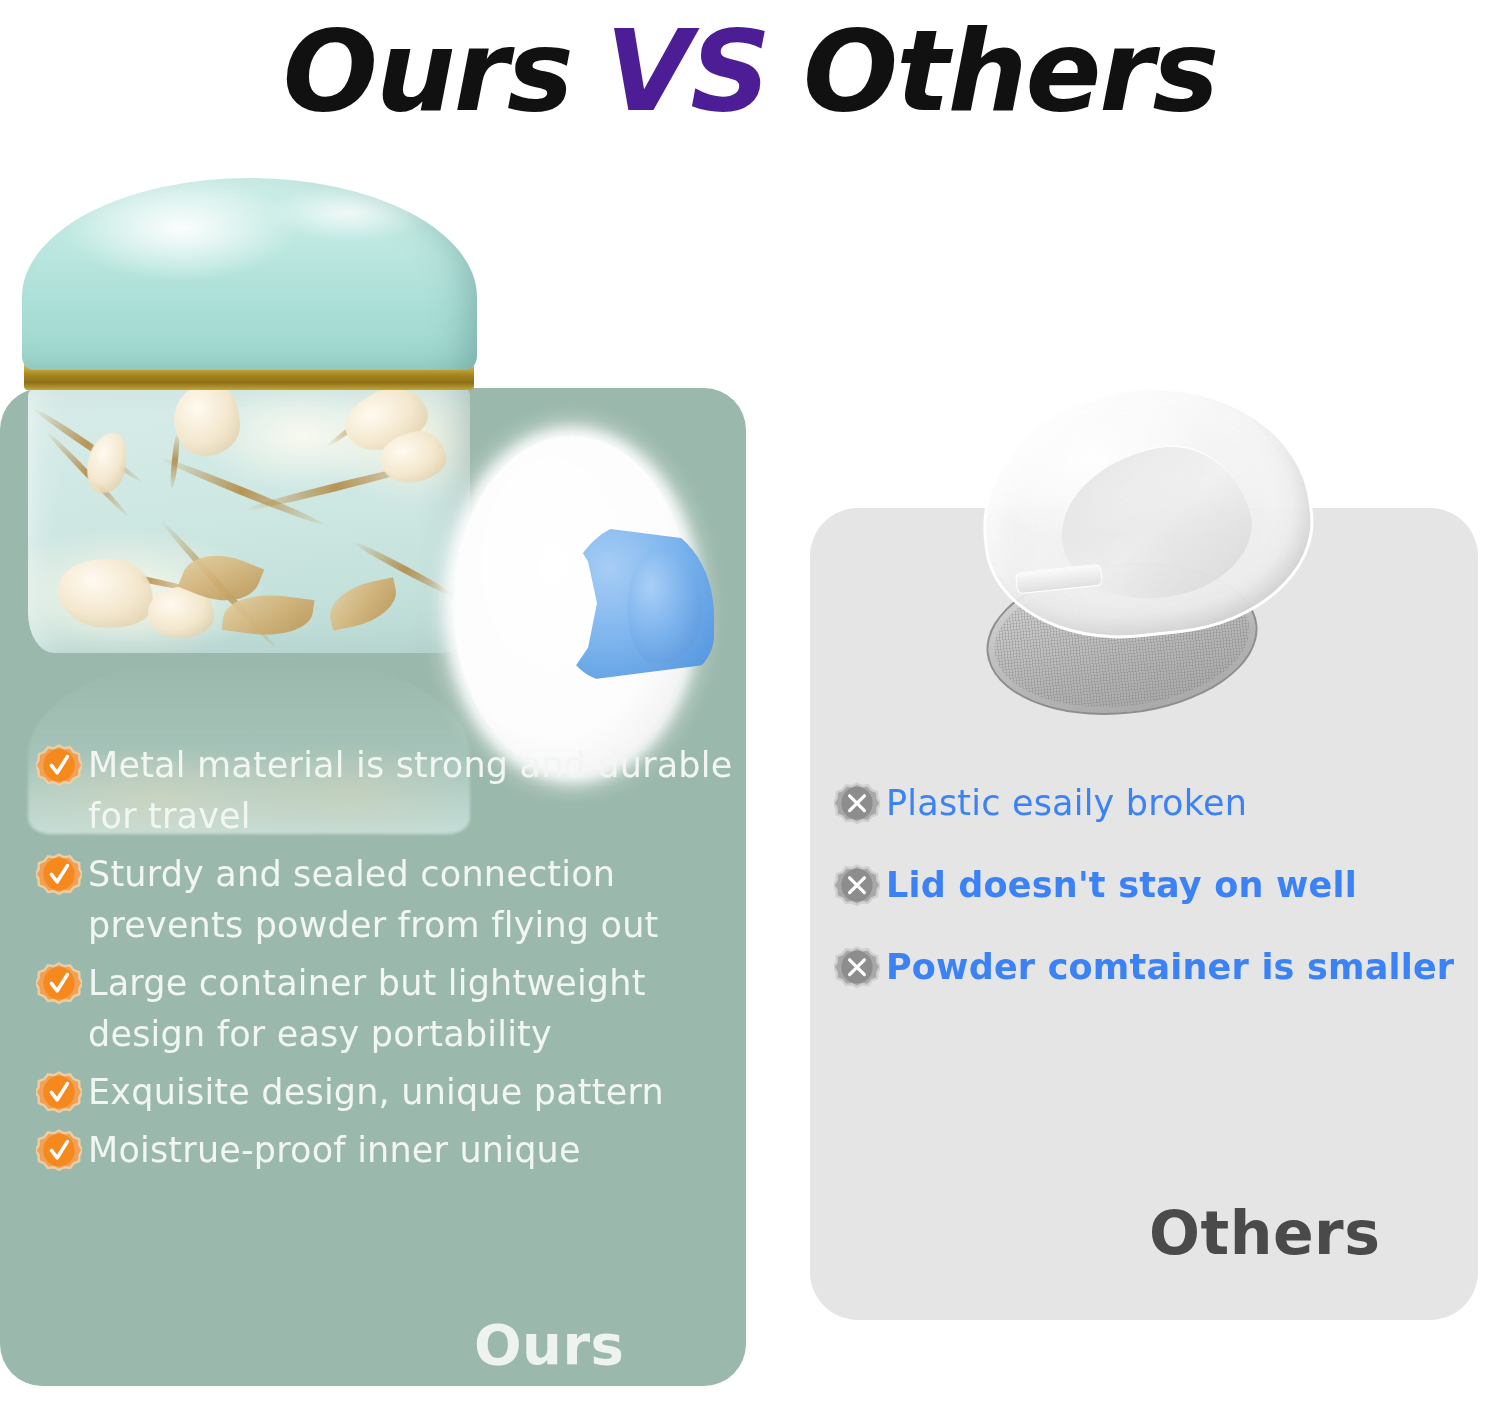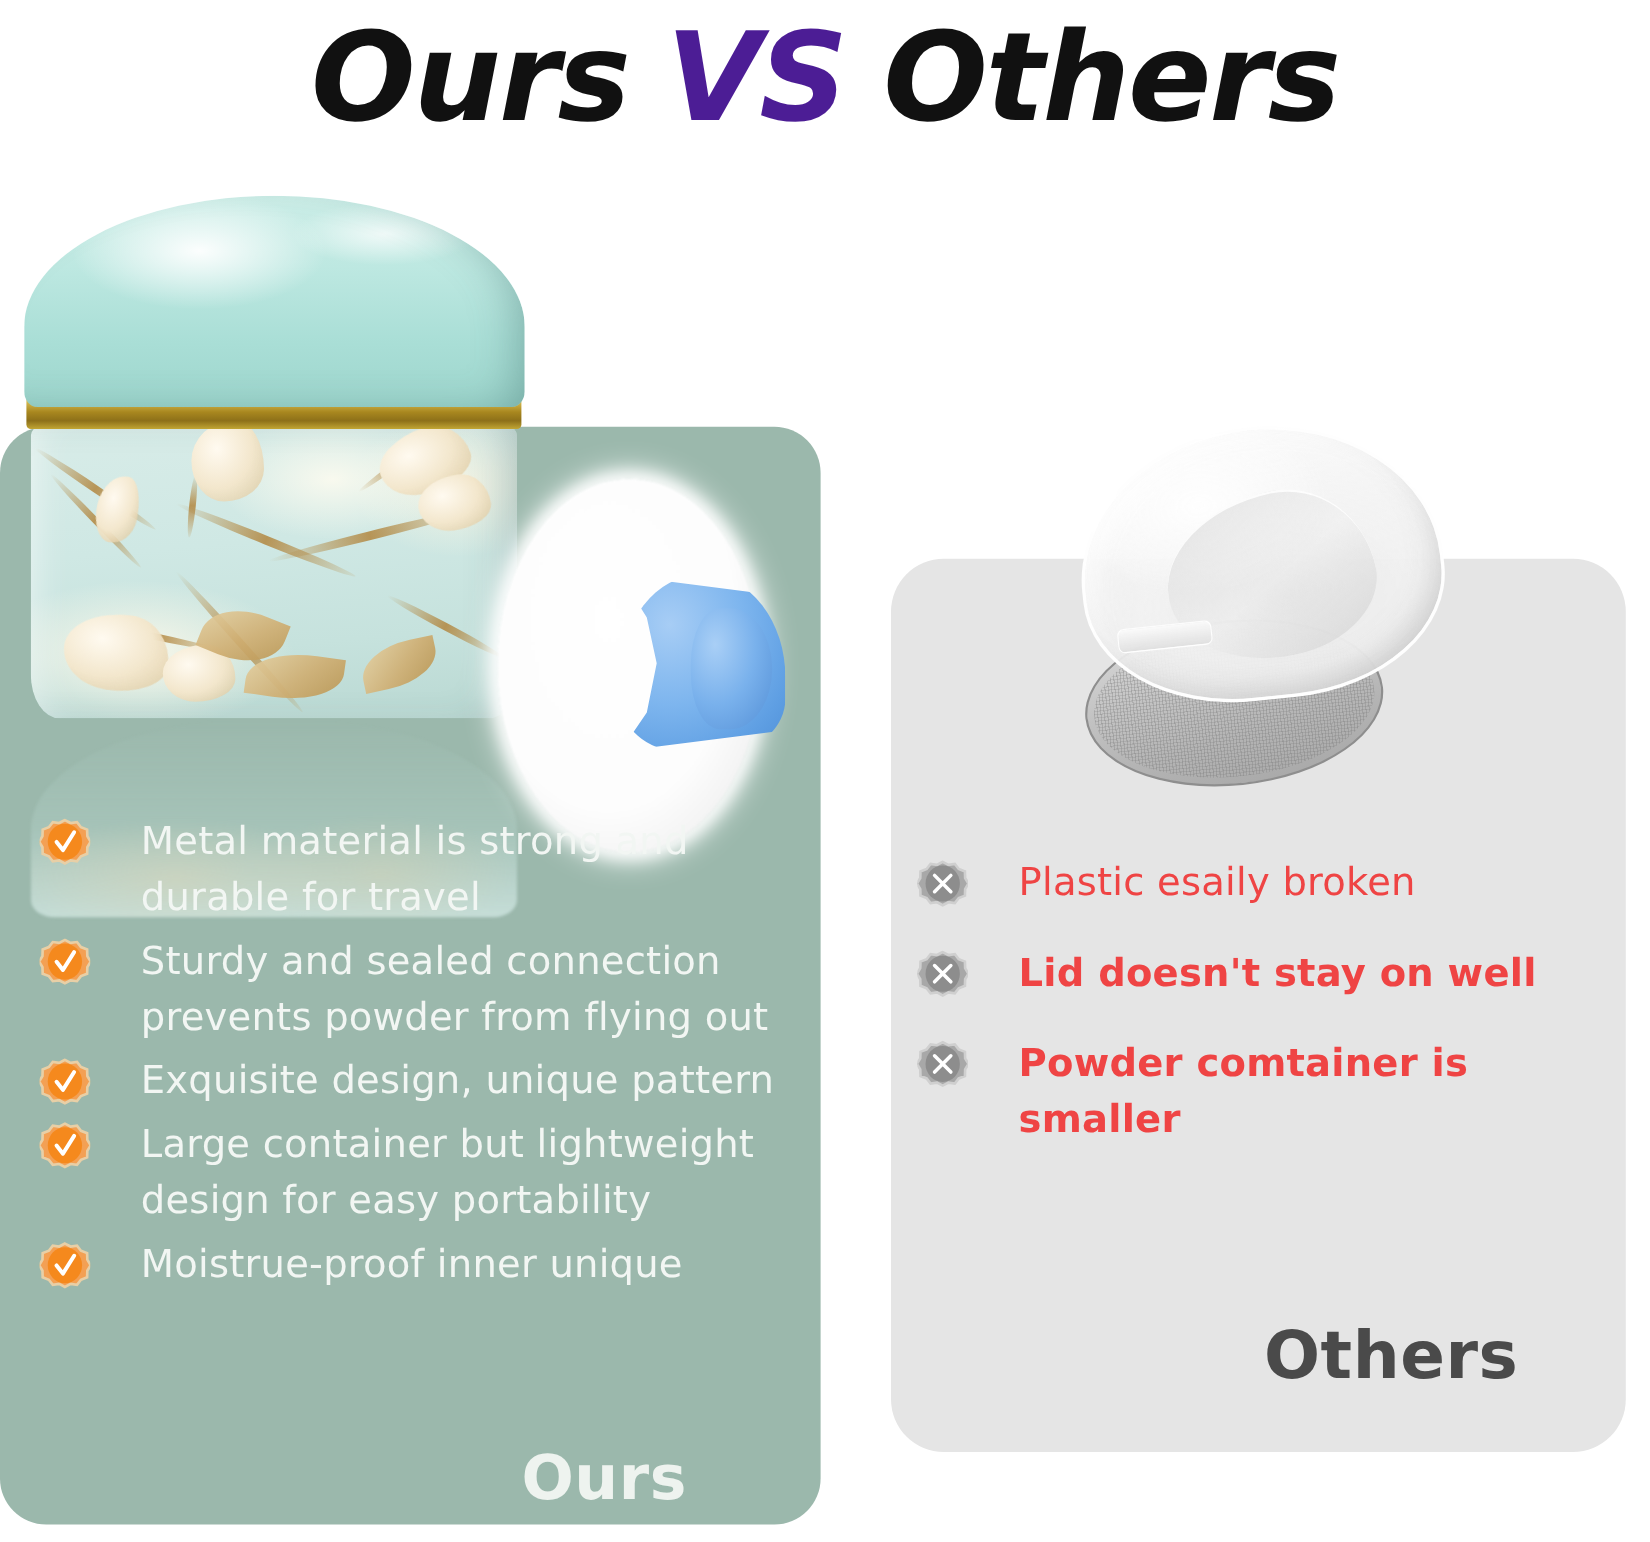--- a/index.html
+++ b/index.html
@@ -266,42 +266,41 @@
     left: 834px;
     top: 778px;
     width: 630px;
     z-index: 10;
   }
 
   .feature-row {
     display: flex;
     align-items: flex-start;
     margin-bottom: 6px;
-    gap: 40px;
   }
 
   
   .badge {
     position: relative;
     flex: 0 0 auto;
     width: 46px;
     height: 48px;
     margin-top: 4px;
     margin-right: 6px;
   }
   .badge svg { display: block; width: 46px; height: 48px; }
 
   .feature-text {
     font-family: "DejaVu Sans", sans-serif;
     font-size: 35px;
     line-height: 1.47;
     letter-spacing: .2px;
   }
   .list-ours .feature-text   { color: #f2f6f3; }
-  .list-others .feature-text { color: #ef4444; }
+  .list-others .feature-text { color: #3b82f6; }
 
   
   .label-ours {
     position: absolute;
     left: 474px;
     top: 1312px;
     font-family: "DejaVu Sans", sans-serif;
     font-size: 56px;
     font-weight: bold;
     color: #eef3ef;
@@ -399,34 +398,34 @@
   <div class="feature-row">
     <span class="badge">
       <svg viewBox="0 0 46 48">
         <path d="M23 1.5 L28.2 4.2 L34 3.4 L37.6 8 L43.2 10.2 L43.4 16.2 L46.4 21.2 L43.4 26.2
                  L43.2 32.2 L37.6 34.4 L34 39 L28.2 38.2 L23 40.9 L17.8 38.2 L12 39 L8.4 34.4
                  L2.8 32.2 L2.6 26.2 L-0.4 21.2 L2.6 16.2 L2.8 10.2 L8.4 8 L12 3.4 L17.8 4.2 Z" fill="#f3a054" stroke="#e8cfa6" stroke-width="2.4"></path>
         <ellipse cx="23" cy="21.2" rx="15.6" ry="16.4" fill="#f5891d"></ellipse>
         <path d="M15.4 21.4 L21.2 28.8 L31.4 12.6" fill="none" stroke="#ffffff" stroke-width="3.6" stroke-linecap="round" stroke-linejoin="round"></path>
       </svg>
     </span>
-    <span class="feature-text">Exquisite design, unique pattern</span>
+    <span class="feature-text">Large container but lightweight design for easy portability</span>
   </div>
 
   <div class="feature-row">
     <span class="badge">
       <svg viewBox="0 0 46 48">
         <path d="M23 1.5 L28.2 4.2 L34 3.4 L37.6 8 L43.2 10.2 L43.4 16.2 L46.4 21.2 L43.4 26.2
                  L43.2 32.2 L37.6 34.4 L34 39 L28.2 38.2 L23 40.9 L17.8 38.2 L12 39 L8.4 34.4
                  L2.8 32.2 L2.6 26.2 L-0.4 21.2 L2.6 16.2 L2.8 10.2 L8.4 8 L12 3.4 L17.8 4.2 Z" fill="#f3a054" stroke="#e8cfa6" stroke-width="2.4"></path>
         <ellipse cx="23" cy="21.2" rx="15.6" ry="16.4" fill="#f5891d"></ellipse>
         <path d="M15.4 21.4 L21.2 28.8 L31.4 12.6" fill="none" stroke="#ffffff" stroke-width="3.6" stroke-linecap="round" stroke-linejoin="round"></path>
       </svg>
     </span>
-    <span class="feature-text">Large container but lightweight design for easy portability</span>
+    <span class="feature-text">Exquisite design, unique pattern</span>
   </div>
 
   <div class="feature-row">
     <span class="badge">
       <svg viewBox="0 0 46 48">
         <path d="M23 1.5 L28.2 4.2 L34 3.4 L37.6 8 L43.2 10.2 L43.4 16.2 L46.4 21.2 L43.4 26.2
                  L43.2 32.2 L37.6 34.4 L34 39 L28.2 38.2 L23 40.9 L17.8 38.2 L12 39 L8.4 34.4
                  L2.8 32.2 L2.6 26.2 L-0.4 21.2 L2.6 16.2 L2.8 10.2 L8.4 8 L12 3.4 L17.8 4.2 Z" fill="#f3a054" stroke="#e8cfa6" stroke-width="2.4"></path>
         <ellipse cx="23" cy="21.2" rx="15.6" ry="16.4" fill="#f5891d"></ellipse>
         <path d="M15.4 21.4 L21.2 28.8 L31.4 12.6" fill="none" stroke="#ffffff" stroke-width="3.6" stroke-linecap="round" stroke-linejoin="round"></path>

